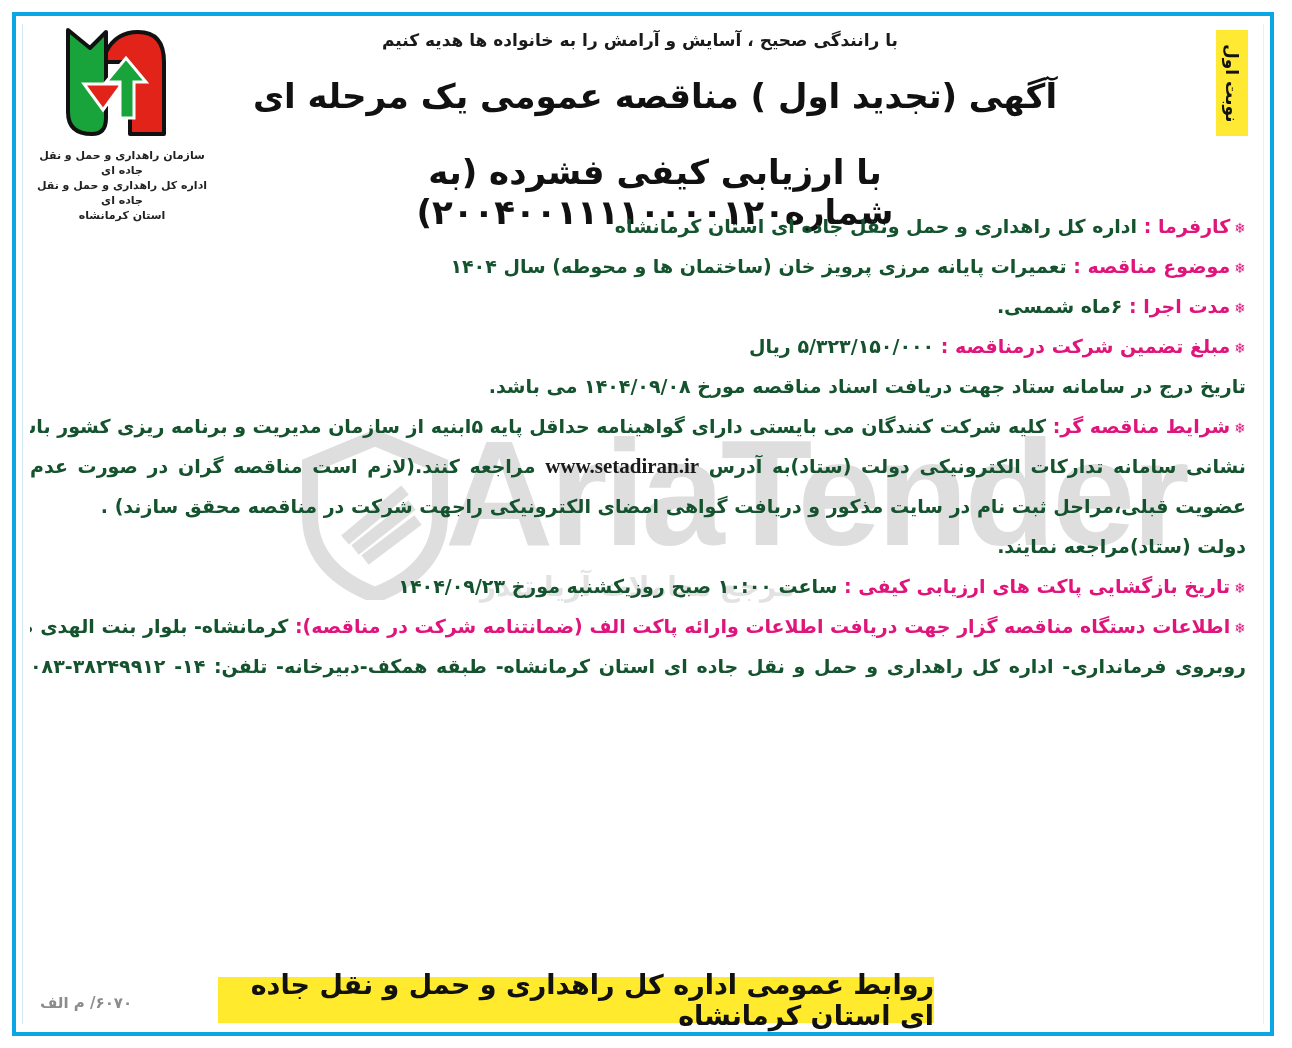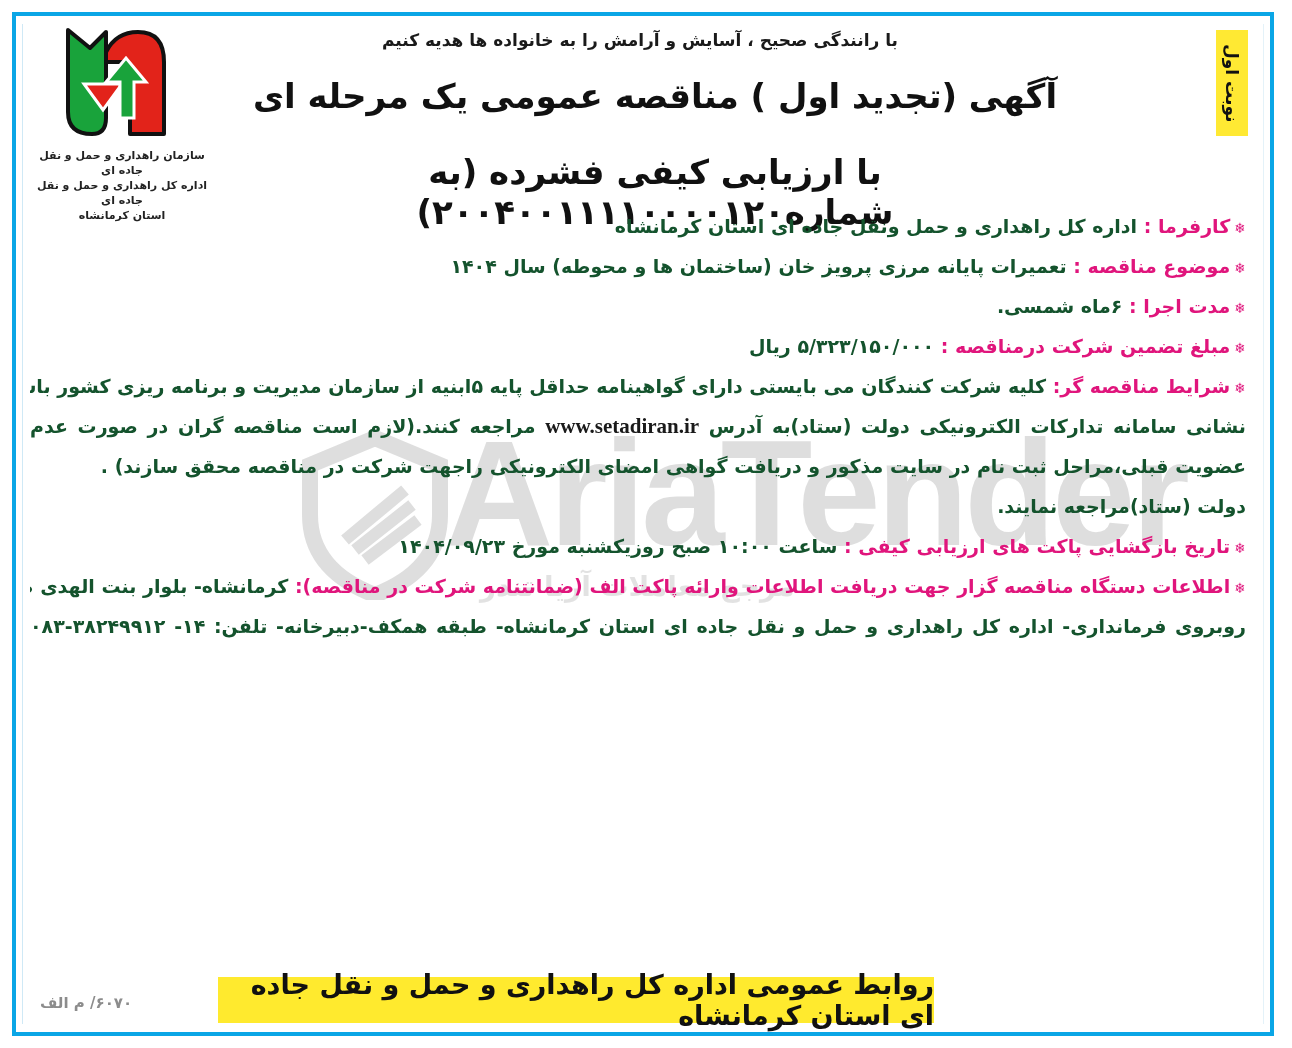--- a/index.html
+++ b/index.html
@@ -115,20 +115,23 @@
   </div>
   <div class="row">
     <span class="star">❄</span><span class="lbl">موضوع مناقصه :</span><span class="val"> تعمیرات پایانه مرزی پرویز خان (ساختمان ها و محوطه) سال ۱۴۰۴</span>
   </div>
   <div class="row">
     <span class="star">❄</span><span class="lbl">مدت اجرا :</span><span class="val"> ۶ماه شمسی.</span>
   </div>
   <div class="row">
     <span class="star">❄</span><span class="lbl">مبلغ تضمین شرکت درمناقصه :</span><span class="val"> ۵/۳۲۳/۱۵۰/۰۰۰ ریال</span>
   </div>
+  <div class="row">
+    <span class="val">تاریخ درج در سامانه ستاد جهت دریافت اسناد مناقصه مورخ ۱۴۰۴/۰۹/۰۸ می باشد.</span>
+  </div>
   <div class="row justify">
     <span class="star">❄</span><span class="lbl">شرایط مناقصه گر:</span><span class="val"> کلیه شرکت کنندگان می بایستی دارای گواهینامه حداقل پایه  ۵ابنیه از سازمان مدیریت و برنامه ریزی کشور باشند .</span>
   </div>
   <div class="row justify">
     <span class="val">نشانی سامانه تدارکات الکترونیکی دولت (ستاد)به آدرس </span><span class="latin">www.setadiran.ir</span><span class="val"> مراجعه کنند.(لازم است مناقصه گران در صورت عدم</span>
   </div>
   <div class="row">
     <span class="val">عضویت قبلی،مراحل ثبت نام در سایت مذکور و دریافت گواهی امضای الکترونیکی راجهت شرکت در مناقصه محقق سازند) .</span>
   </div>
   <div class="row">

